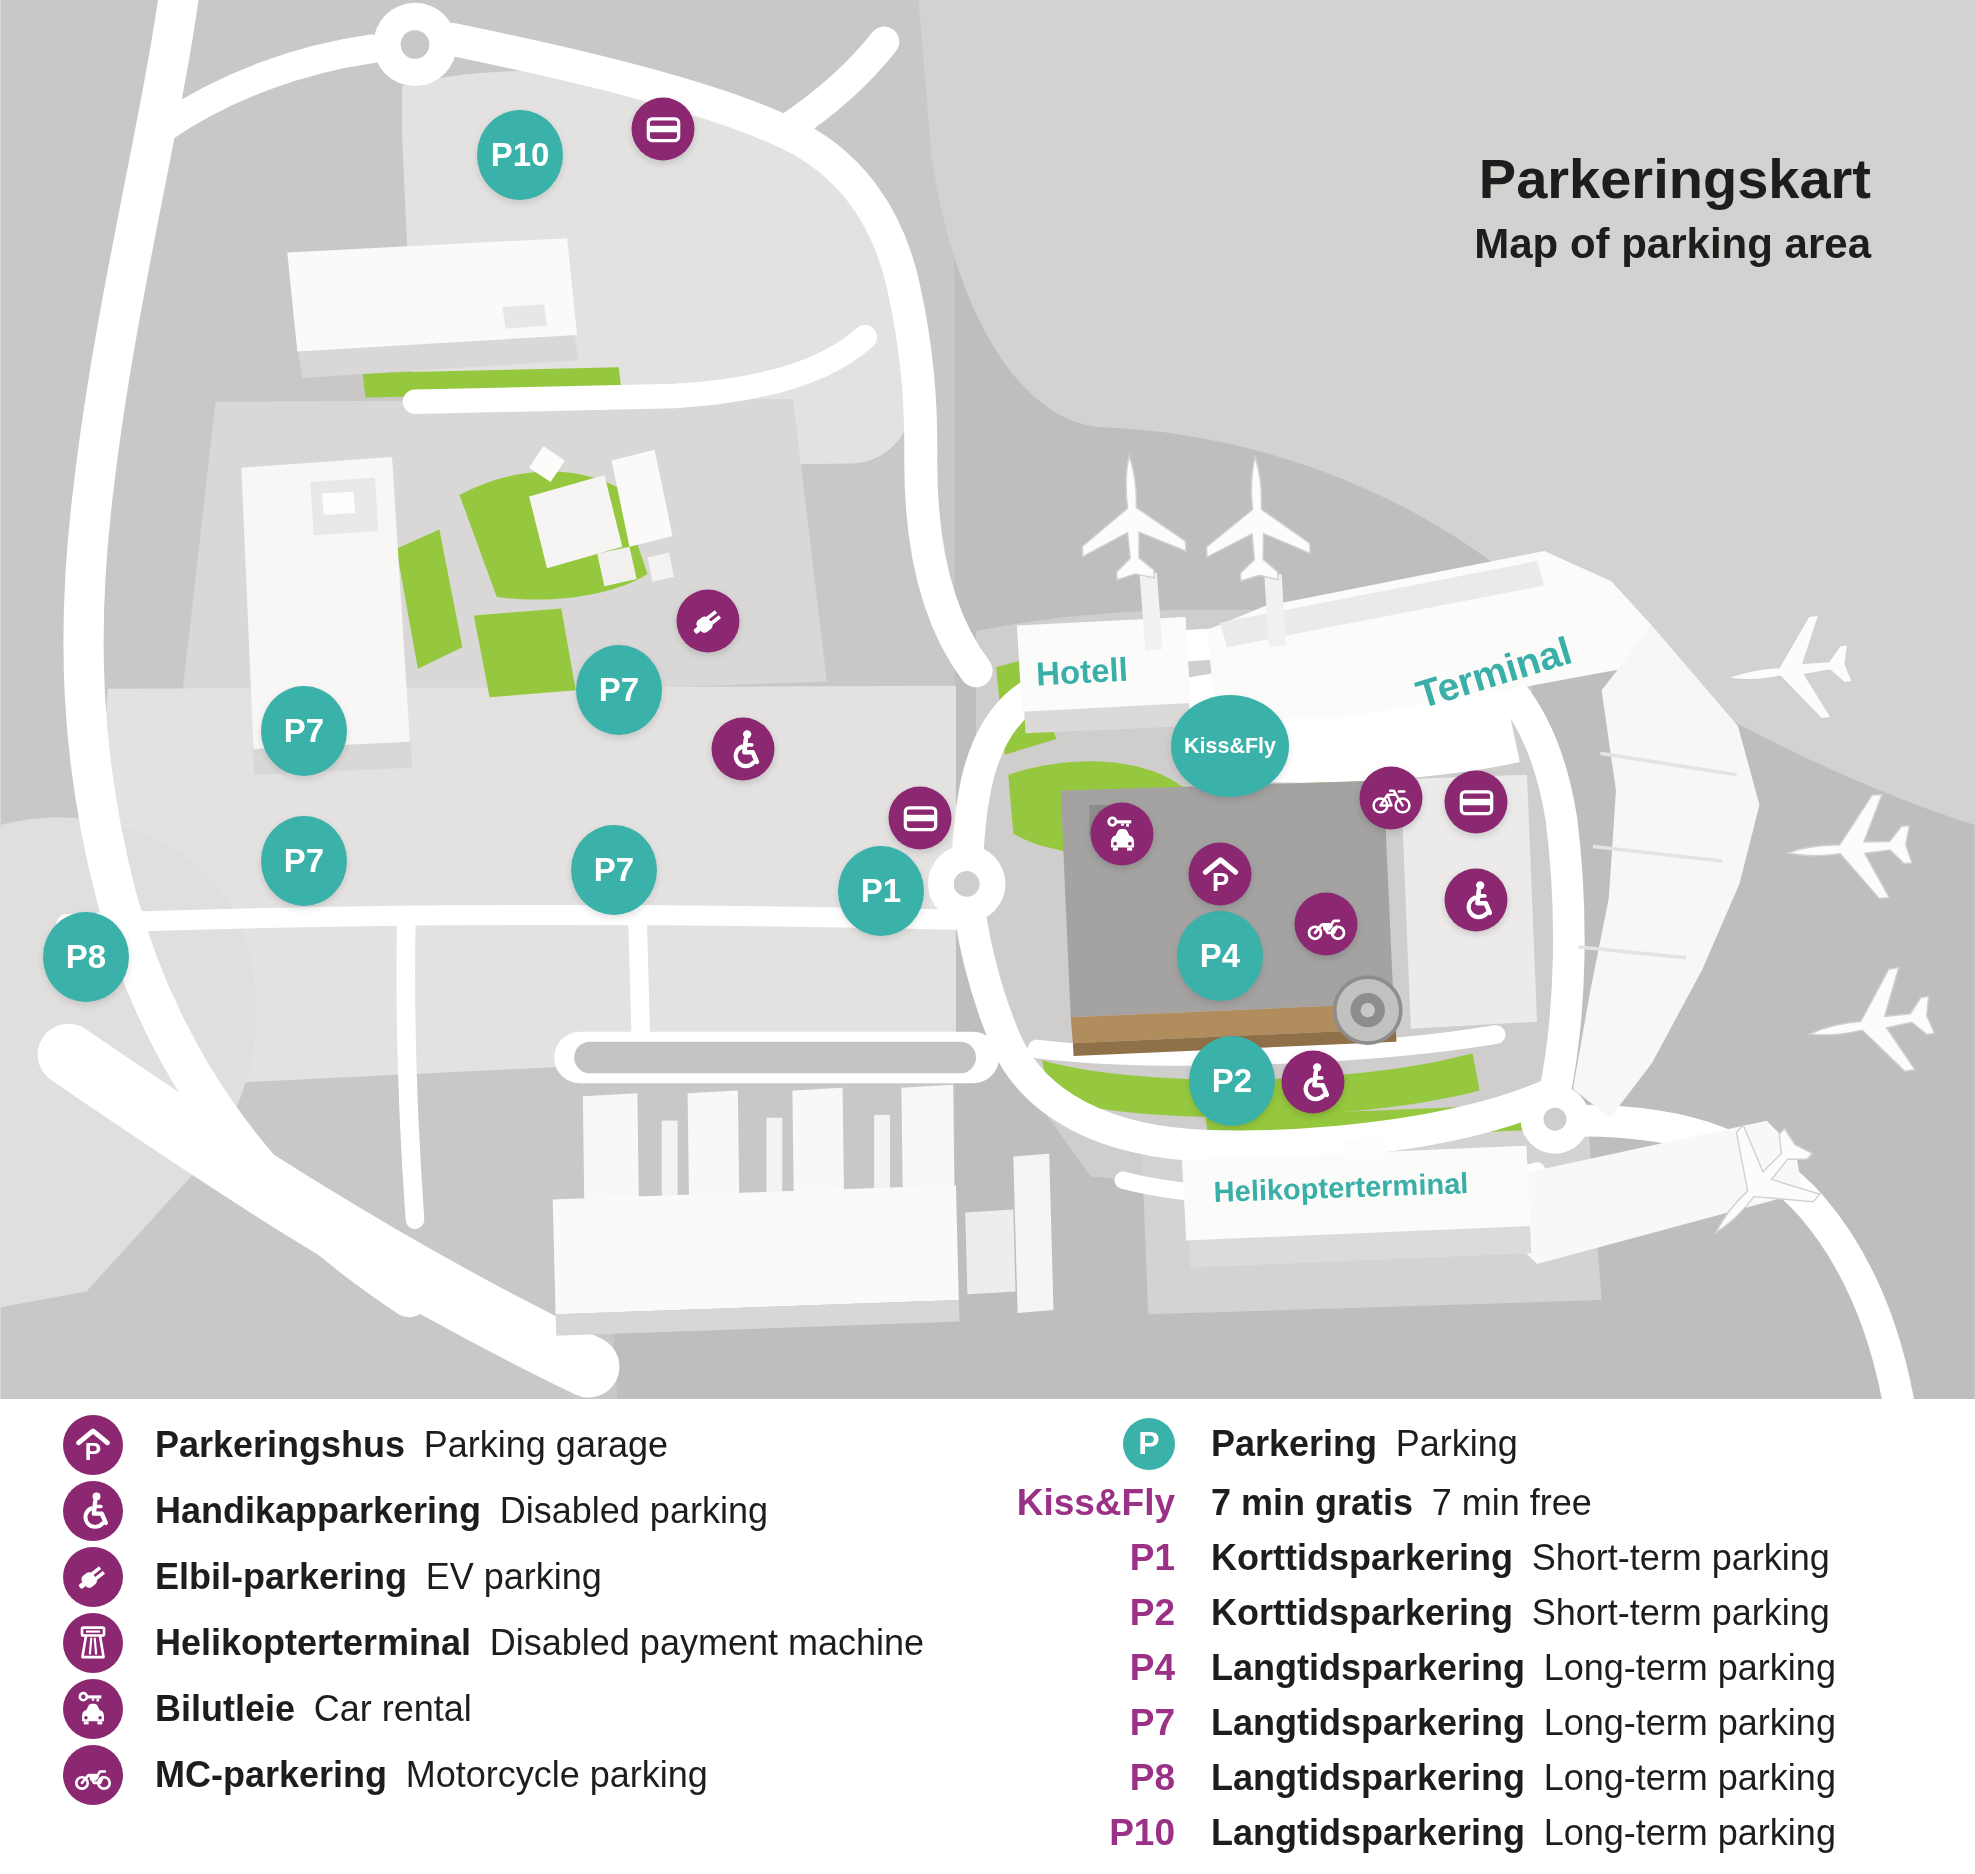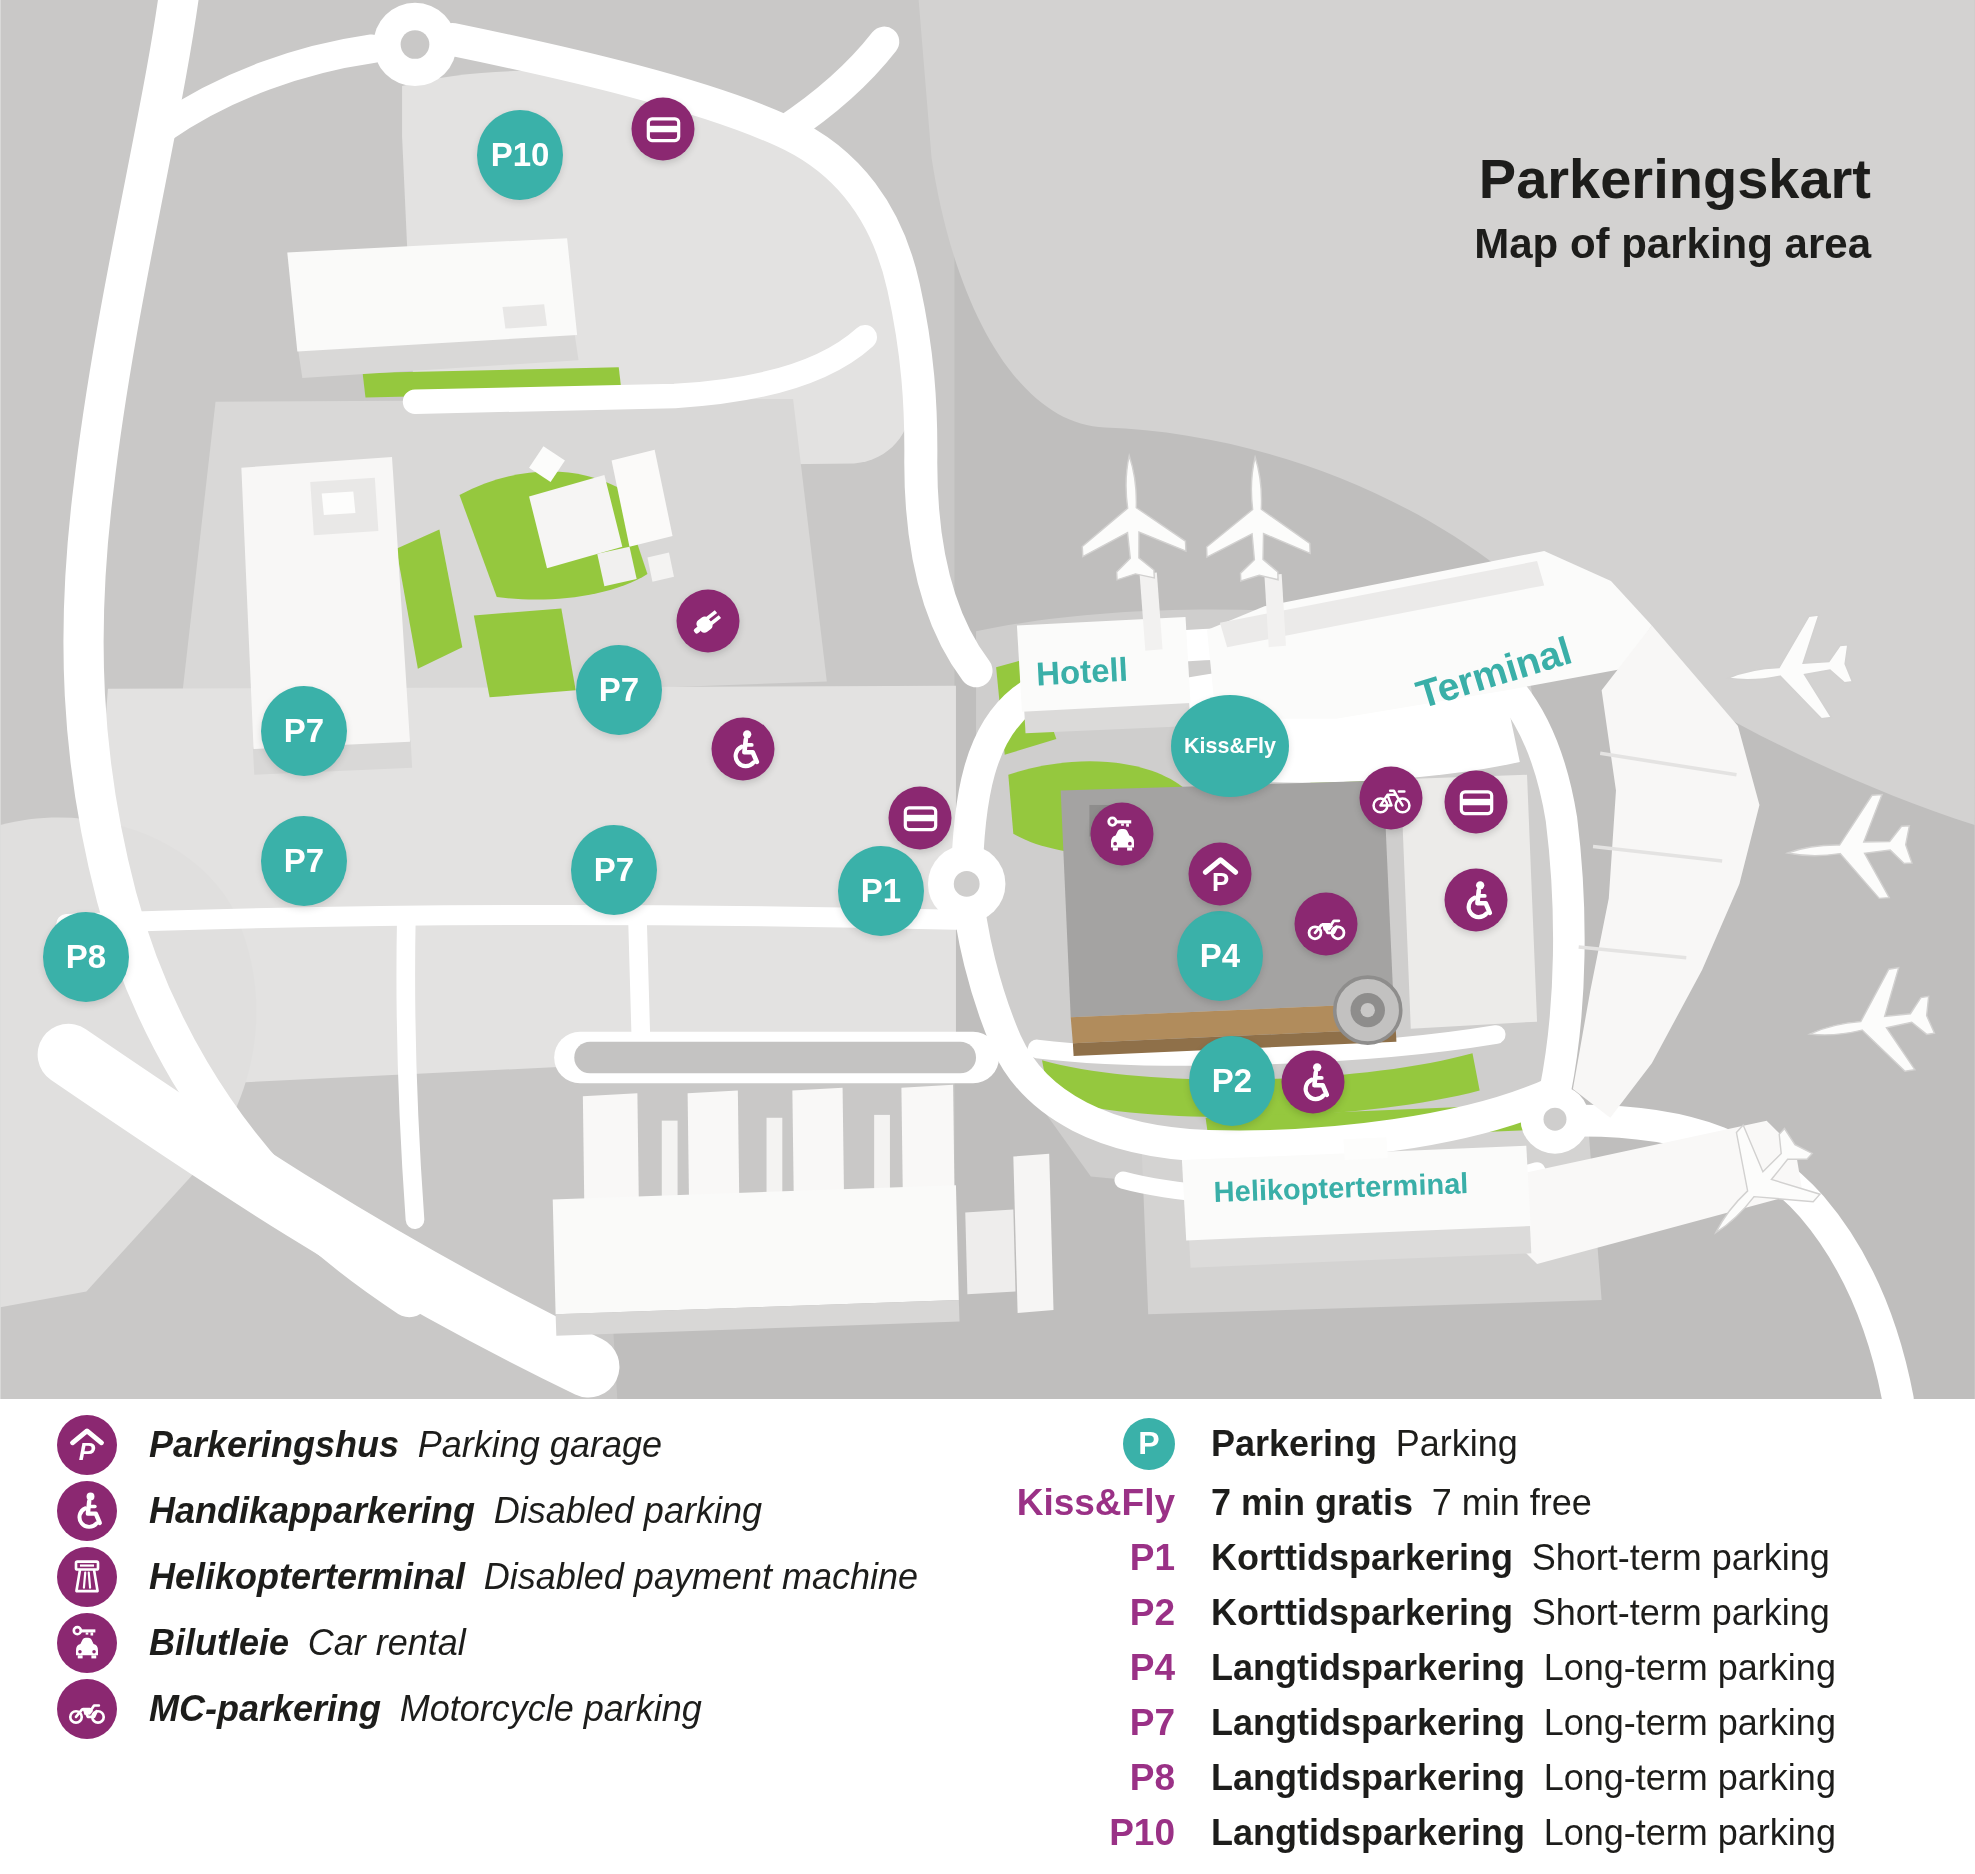--- a/index.html
+++ b/index.html
@@ -13,21 +13,21 @@
               box-shadow:0 2.9px 7.2px rgba(0,0,0,.12);}
   .poi{position:absolute;width:63px;height:63px;border-radius:50%;background:#8b2871;
        display:flex;align-items:center;justify-content:center;transform:translate(-50%,-50%);
        box-shadow:0 2.9px 7.2px rgba(0,0,0,.15);}
   .poi svg{width:46px;height:46px;display:block;}
   #title{position:absolute;top:106px;right:104px;text-align:right;color:#1d1d1b;line-height:1.25;margin-top:38px;}
   #title .main{font-size:56px;font-weight:bold;}
   #title .sub{font-size:42px;font-weight:700;margin-top:4.3px;}
   #legend{position:absolute;left:0;top:1412px;width:1975px;}
   .leg-col{position:absolute;top:0;}
-  #legend-left{left:57px;font-style:italic;}
+  #legend-left{left:63px;}
   #legend-right{left:996px;width:954px;}
   .leg-row{display:flex;align-items:center;height:66px;}
   .leg-row-r{display:flex;align-items:center;height:55px;}
   .leg-icon{width:60px;height:60px;border-radius:50%;background:#8b2871;flex:0 0 60px;
             display:flex;align-items:center;justify-content:center;margin-right:32px;}
   .leg-icon svg{width:44px;height:44px;display:block;}
   .leg-no{font-weight:bold;font-size:36px;color:#1d1d1b;margin-right:18.7px;white-space:nowrap;}
   .leg-en{font-weight:400;font-size:36px;color:#1d1d1b;white-space:nowrap;}
   .badge-cell{width:179px;display:flex;justify-content:flex-end;align-items:center;margin-right:36px;flex:0 0 179px;}
   .badge-text{font-weight:bold;font-size:37px;color:#9a3186;white-space:nowrap;}
@@ -302,20 +302,29 @@
           <svg viewBox="0 0 100 100">
             <use href="#sym-disabled-parking"></use>
           </svg>
         </div>
         <div class="leg-no">Handikapparkering</div>
         <div class="leg-en">Disabled parking</div>
       </div>
       <div class="leg-row">
         <div class="leg-icon">
           <svg viewBox="0 0 100 100">
+            <use href="#sym-ev-plug"></use>
+          </svg>
+        </div>
+        <div class="leg-no">Elbil-parkering</div>
+        <div class="leg-en">EV parking</div>
+      </div>
+      <div class="leg-row">
+        <div class="leg-icon">
+          <svg viewBox="0 0 100 100">
             <use href="#sym-payment-machine"></use>
           </svg>
         </div>
         <div class="leg-no">Helikopterterminal</div>
         <div class="leg-en">Disabled payment machine</div>
       </div>
       <div class="leg-row">
         <div class="leg-icon">
           <svg viewBox="0 0 100 100">
             <use href="#sym-car-rental"></use>

